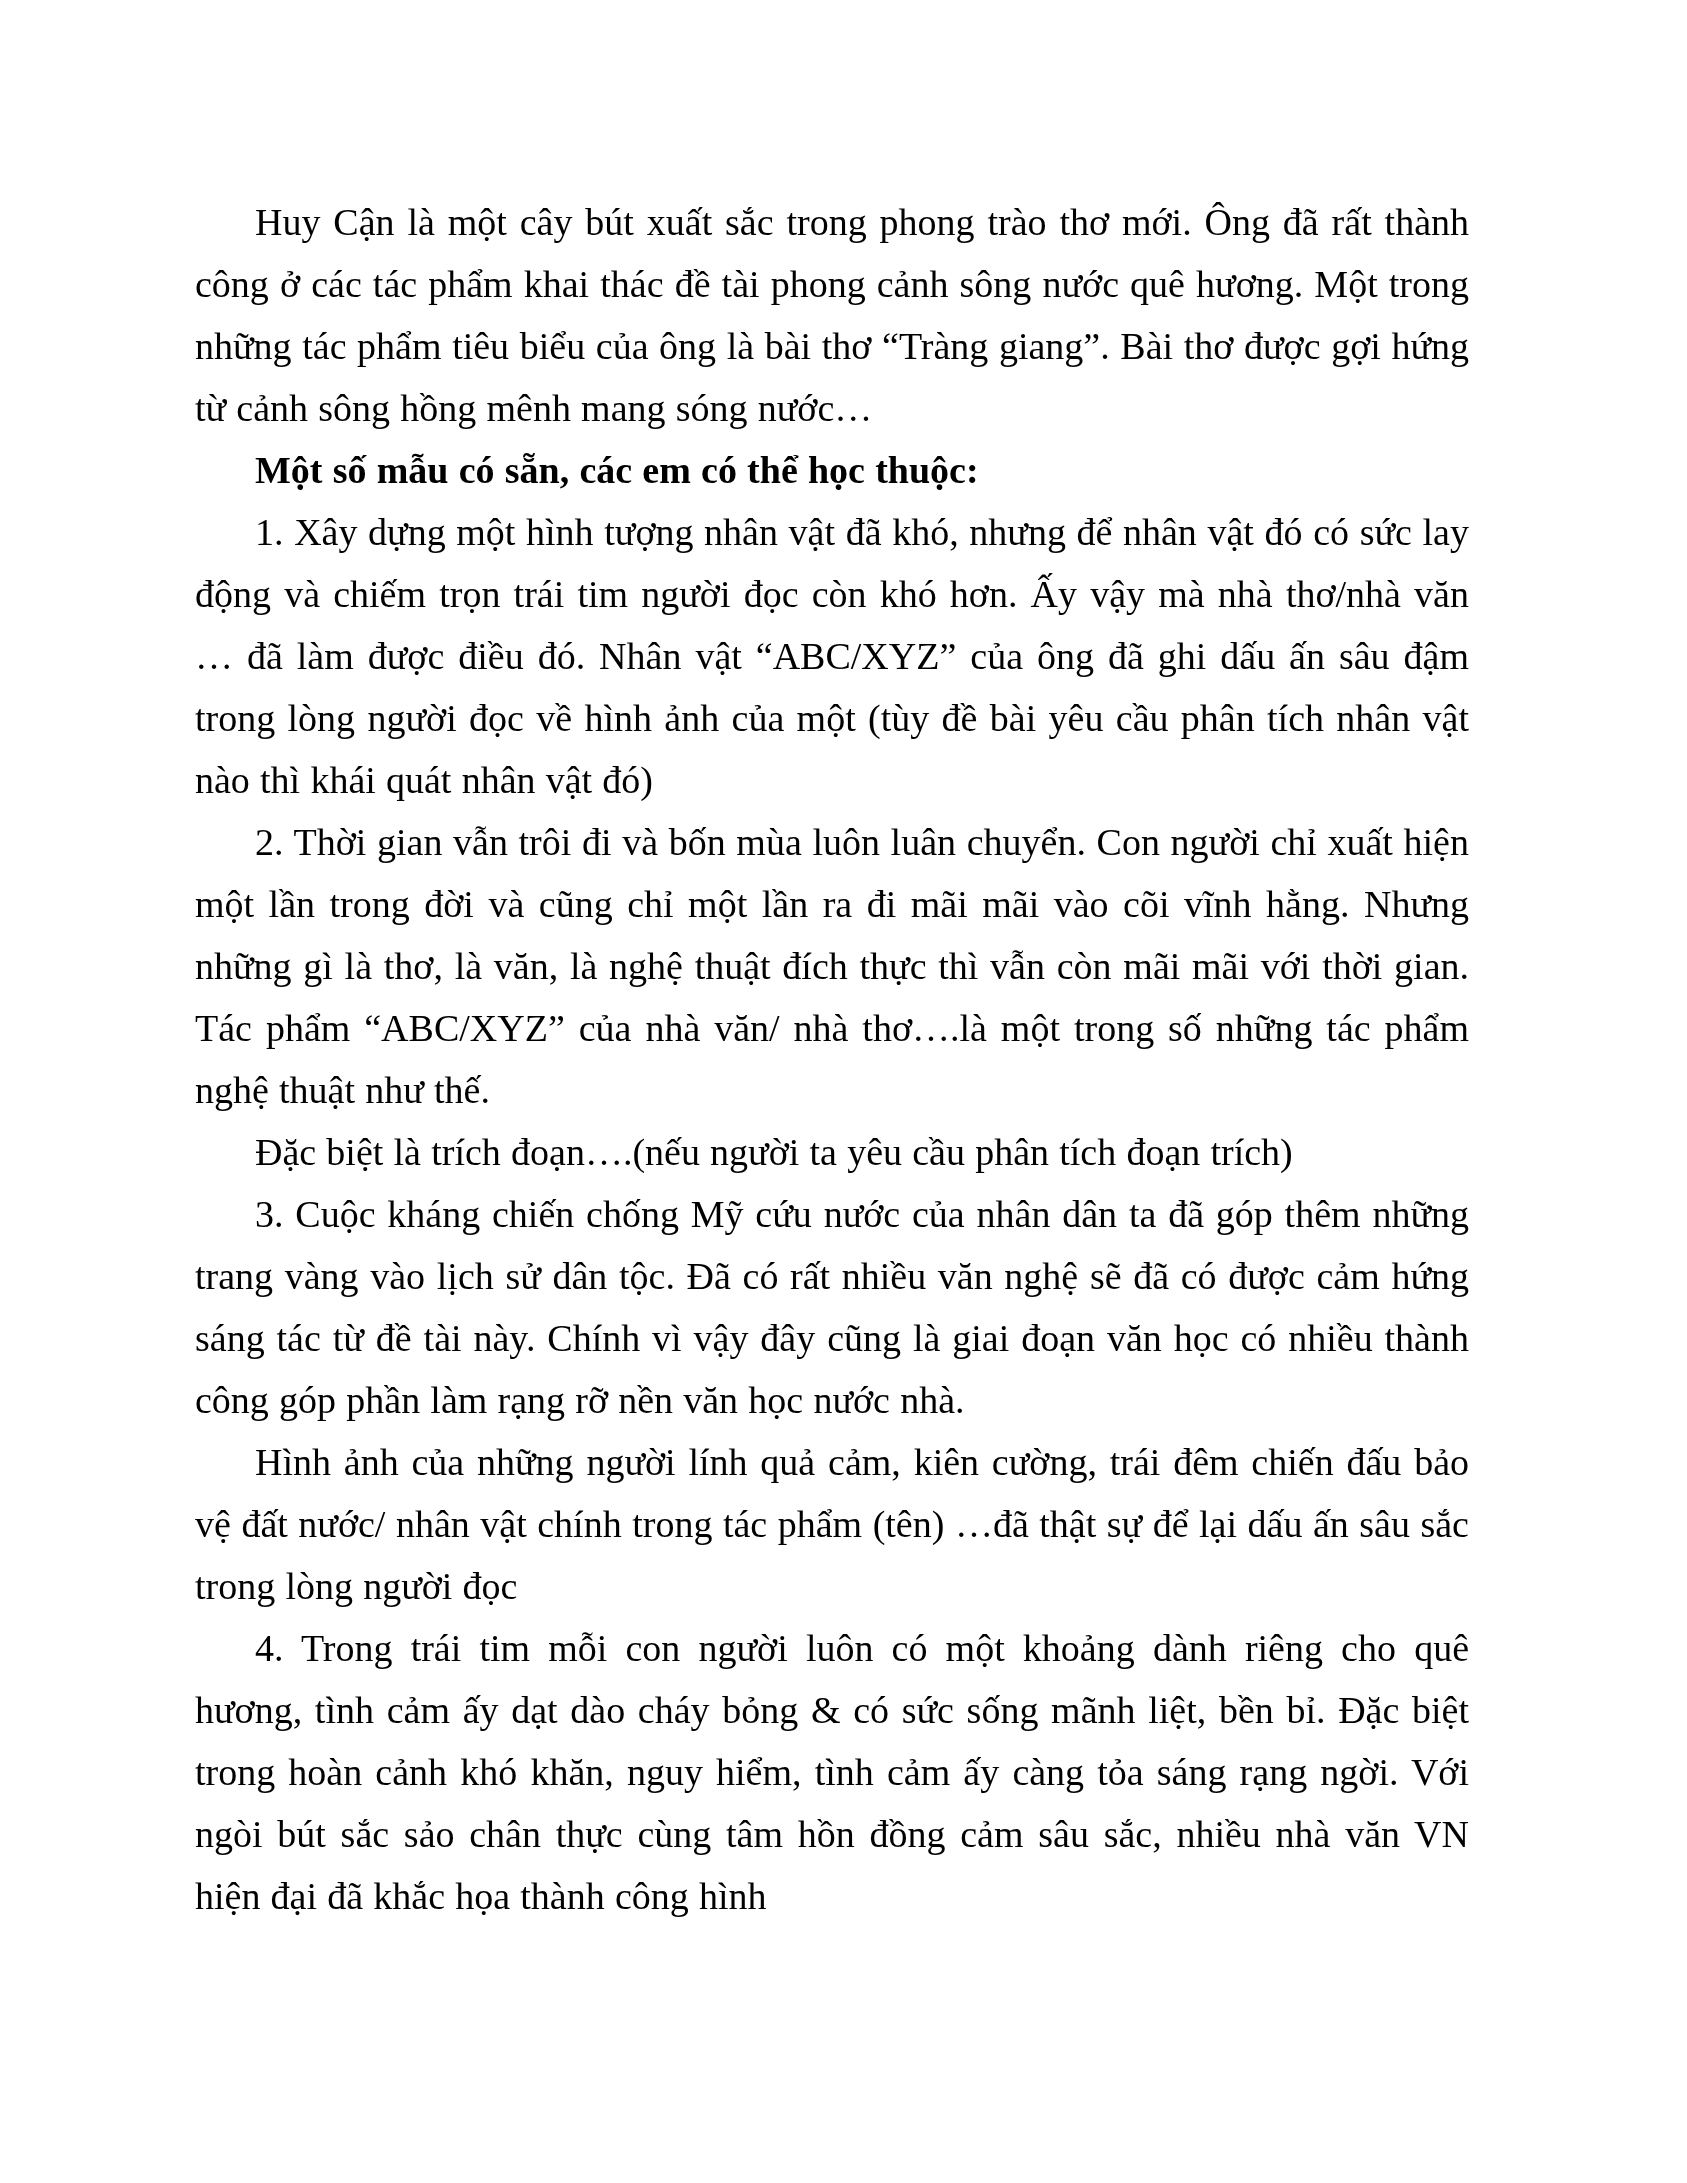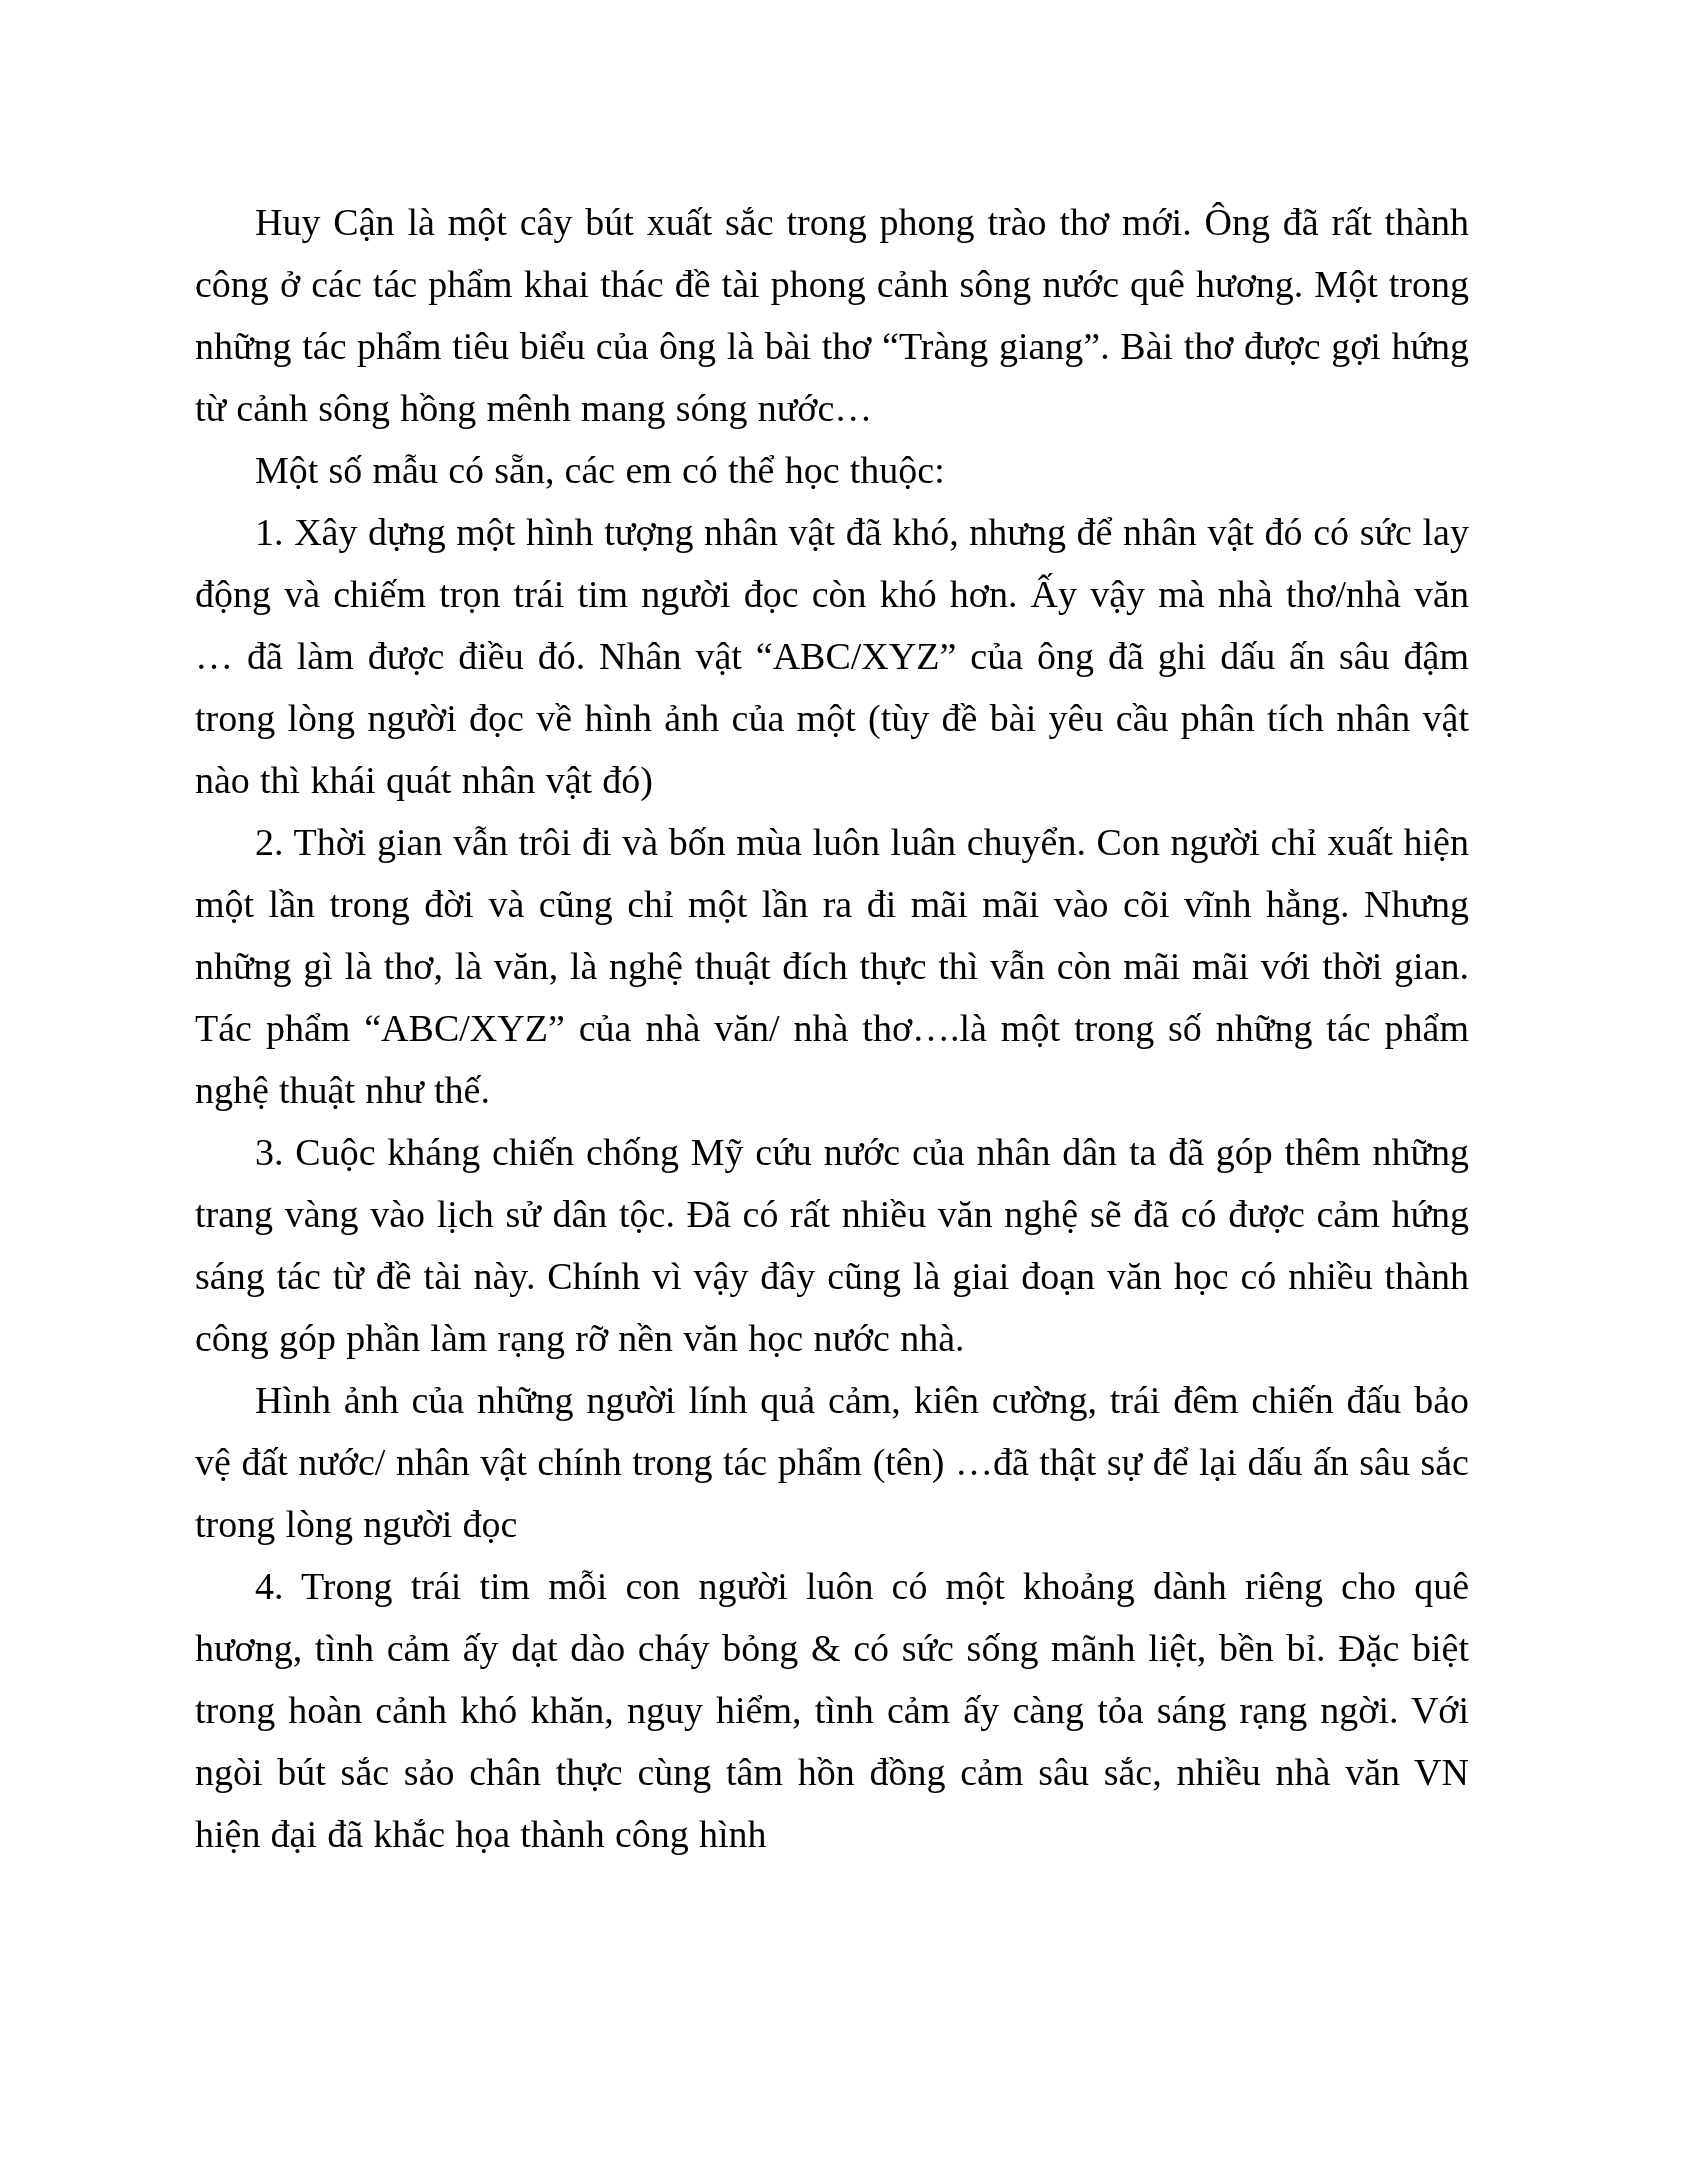--- a/index.html
+++ b/index.html
@@ -35,30 +35,31 @@
     padding: 0;
     font-size: 38px;
     line-height: 62px;
     text-align: justify;
     text-justify: inter-word;
     text-indent: 60px;
     word-spacing: 0.7px;
     color: #000000;
   }
   .content p.bold-heading {
-    font-weight: normal;
+    font-weight: bold;
   }
 </style>
 </head>
 <body>
 
 <div class="page">
   <div class="content">
     <p>Huy Cận là một cây bút xuất sắc trong phong trào thơ mới. Ông đã rất thành công ở các tác phẩm khai thác đề tài phong cảnh sông nước quê hương. Một trong những tác phẩm tiêu biểu của ông là bài thơ “Tràng giang”. Bài thơ được gợi hứng từ cảnh sông hồng mênh mang sóng nước…</p>
     <p class="bold-heading">Một số mẫu có sẵn, các em có thể học thuộc:</p>
     <p>1. Xây dựng một hình tượng nhân vật đã khó, nhưng để nhân vật đó có sức lay động và chiếm trọn trái tim người đọc còn khó hơn. Ấy vậy mà nhà thơ/nhà văn … đã làm được điều đó. Nhân vật “ABC/XYZ” của ông đã ghi dấu ấn sâu đậm trong lòng người đọc về hình ảnh của một (tùy đề bài yêu cầu phân tích nhân vật nào thì khái quát nhân vật đó)</p>
     <p>2. Thời gian vẫn trôi đi và bốn mùa luôn luân chuyển. Con người chỉ xuất hiện một lần trong đời và cũng chỉ một lần ra đi mãi mãi vào cõi vĩnh hằng. Nhưng những gì là thơ, là văn, là nghệ thuật đích thực thì vẫn còn mãi mãi với thời gian. Tác phẩm “ABC/XYZ” của nhà văn/ nhà thơ….là một trong số những tác phẩm nghệ thuật như thế.</p>
+    <p>Đặc biệt là trích đoạn….(nếu người ta yêu cầu phân tích đoạn trích)</p>
     <p>3. Cuộc kháng chiến chống Mỹ cứu nước của nhân dân ta đã góp thêm những trang vàng vào lịch sử dân tộc. Đã có rất nhiều văn nghệ sẽ đã có được cảm hứng sáng tác từ đề tài này. Chính vì vậy đây cũng là giai đoạn văn học có nhiều thành công góp phần làm rạng rỡ nền văn học nước nhà.</p>
     <p>Hình ảnh của những người lính quả cảm, kiên cường, trái đêm chiến đấu bảo vệ đất nước/ nhân vật chính trong tác phẩm (tên) …đã thật sự để lại dấu ấn sâu sắc trong lòng người đọc</p>
     <p>4. Trong trái tim mỗi con người luôn có một khoảng dành riêng cho quê hương, tình cảm ấy dạt dào cháy bỏng &amp; có sức sống mãnh liệt, bền bỉ. Đặc biệt trong hoàn cảnh khó khăn, nguy hiểm, tình cảm ấy càng tỏa sáng rạng ngời. Với ngòi bút sắc sảo chân thực cùng tâm hồn đồng cảm sâu sắc, nhiều nhà văn VN hiện đại đã khắc họa thành công hình</p>
   </div>
 </div>
 
 
 </body></html>

